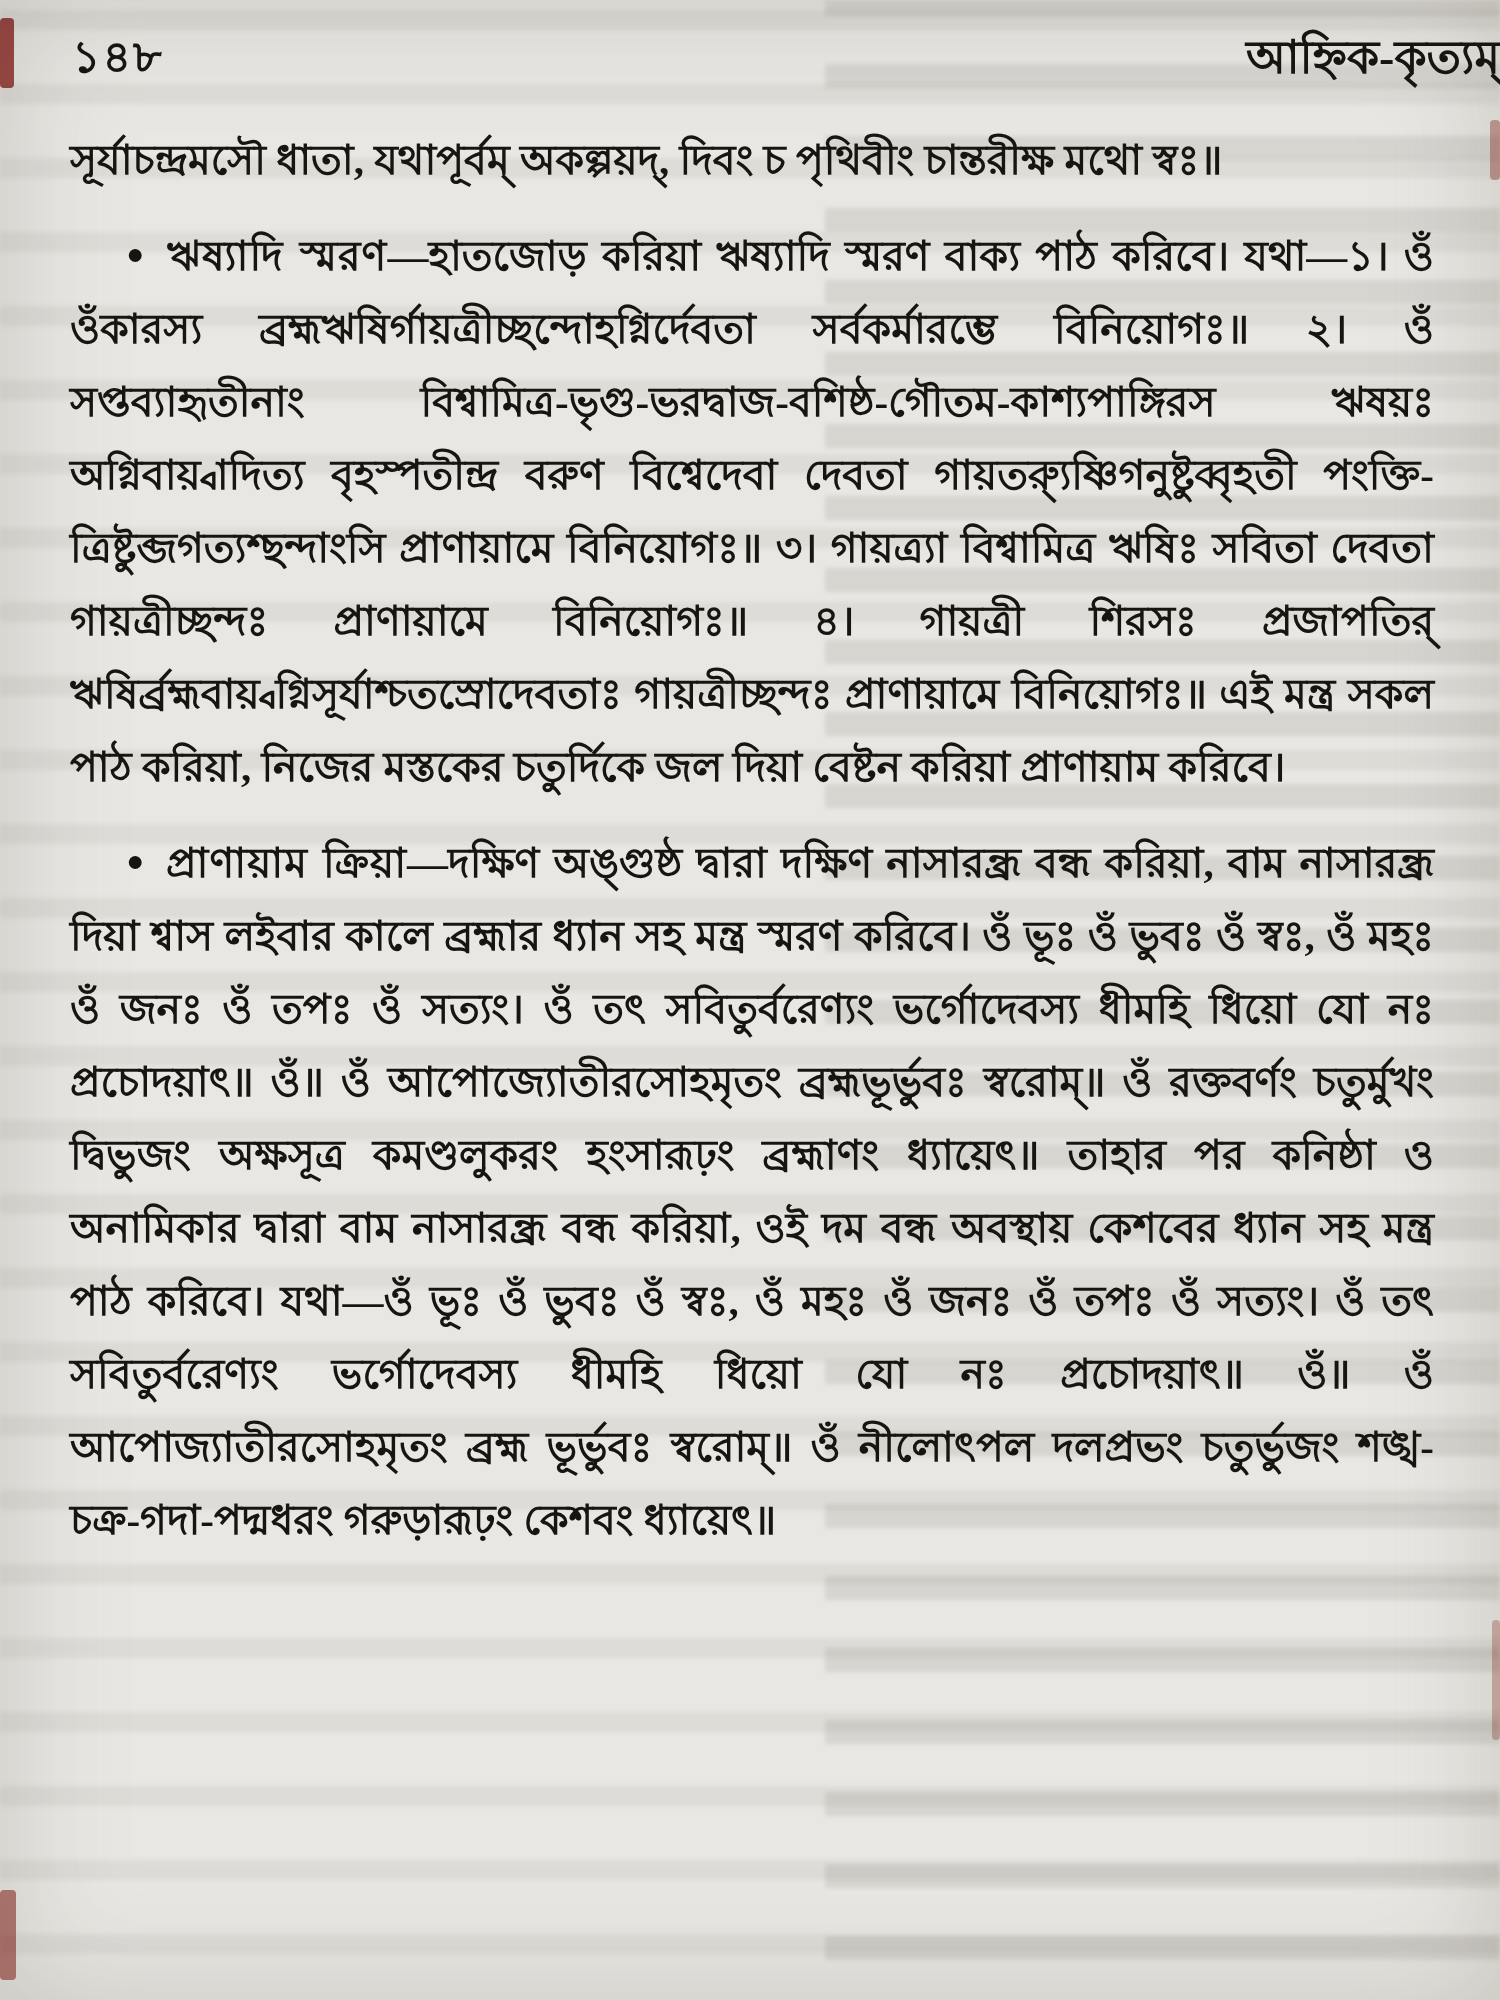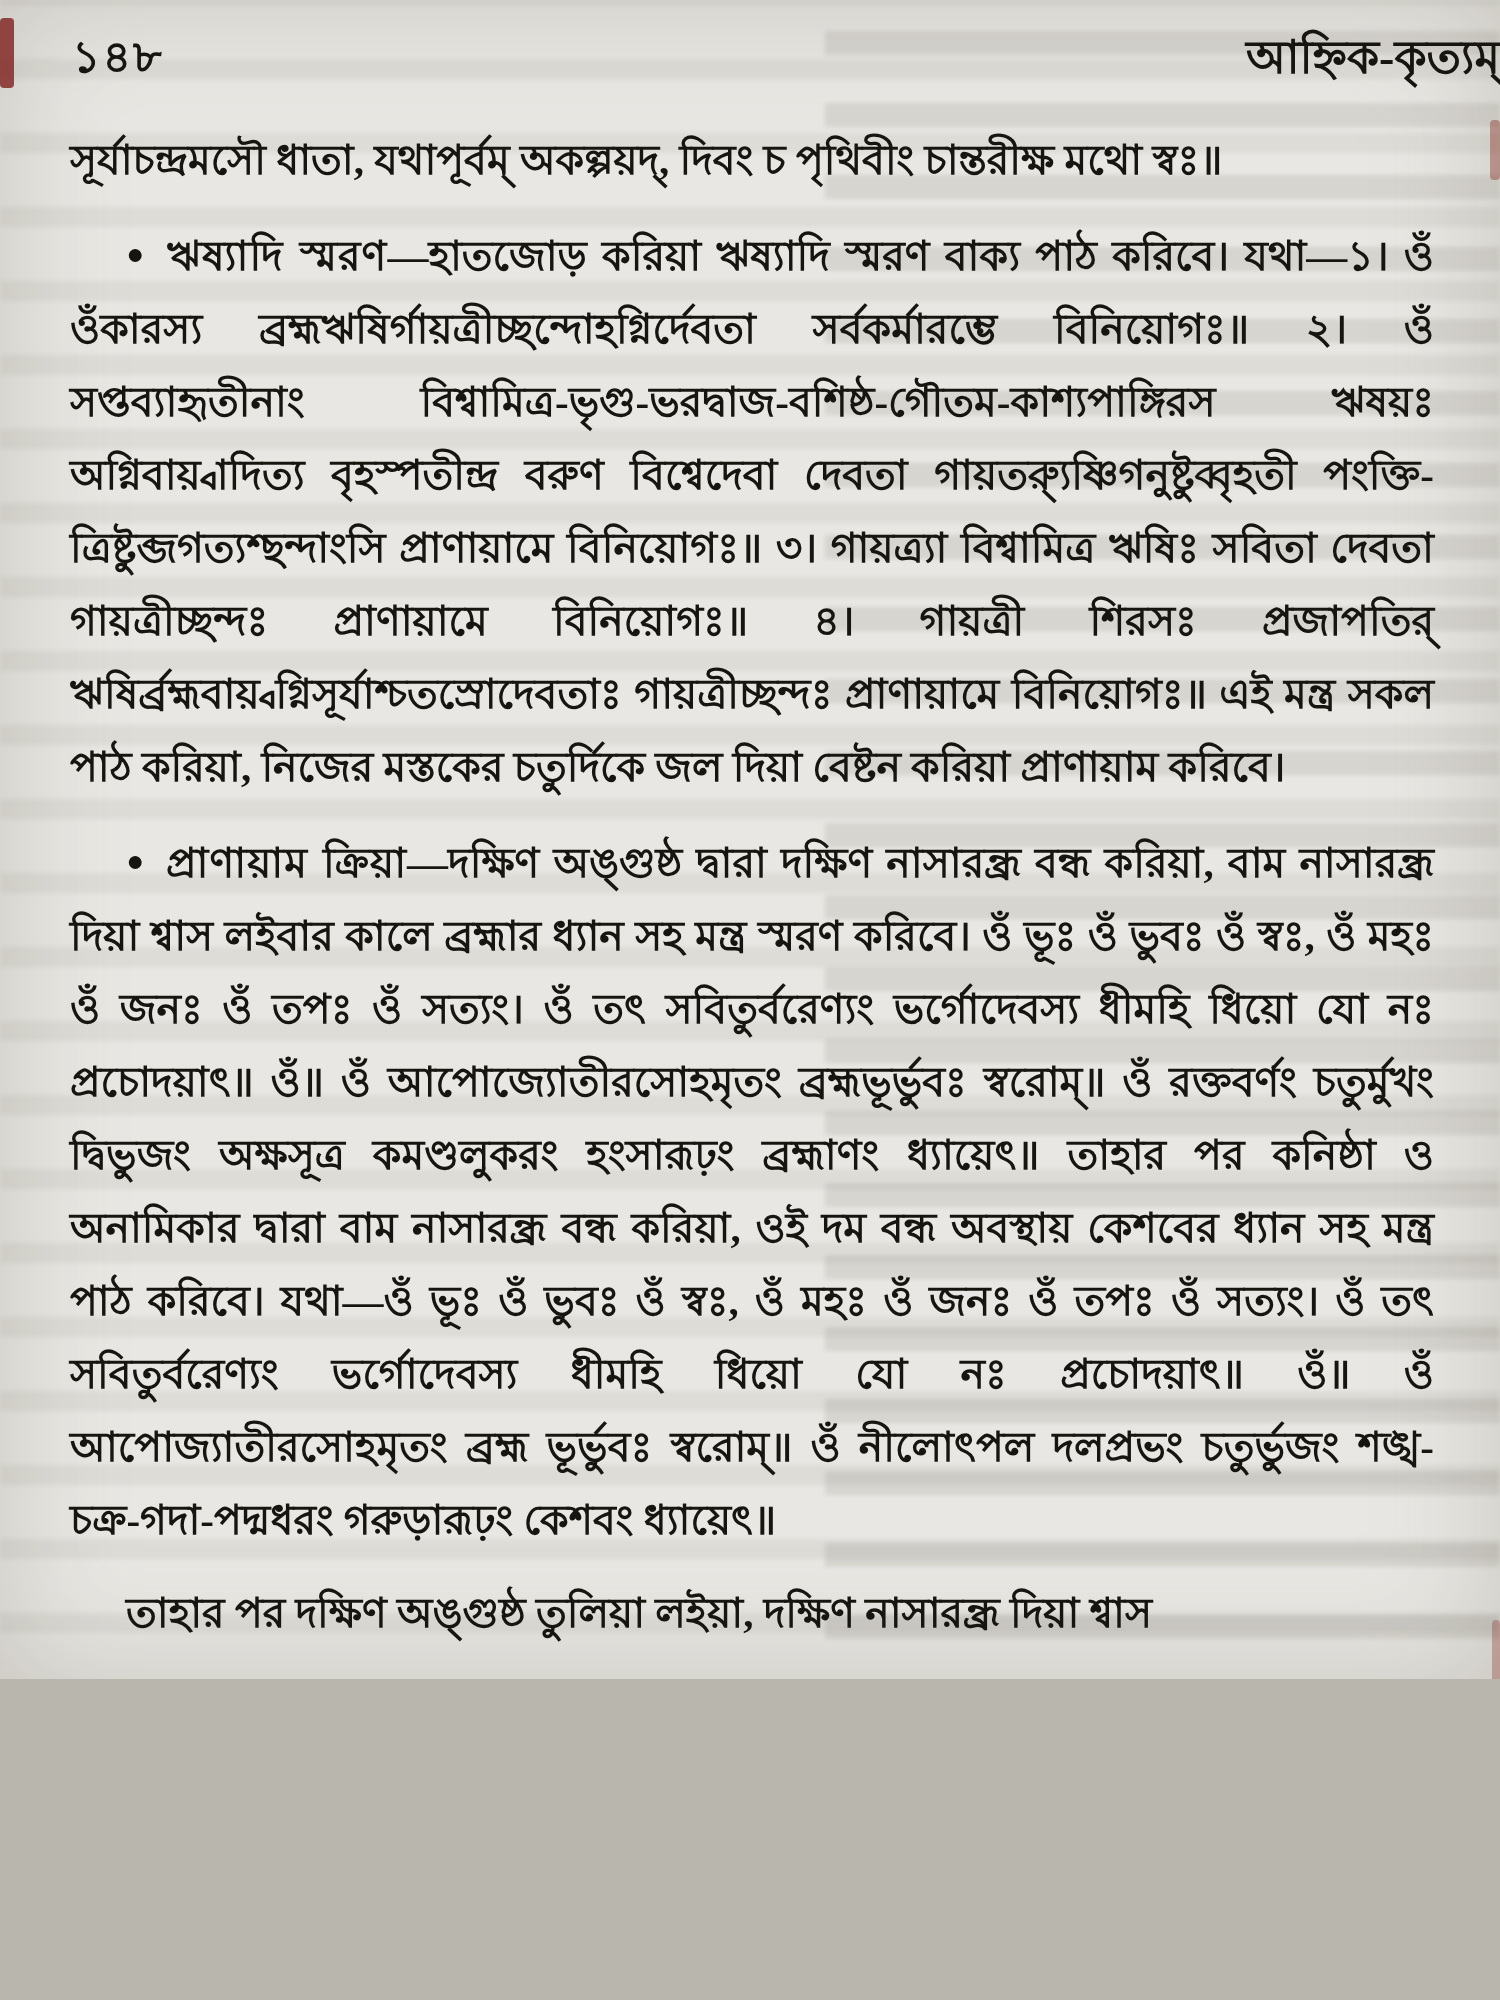--- a/index.html
+++ b/index.html
@@ -3,21 +3,21 @@
 <meta charset="utf-8">
 <style>
   html,body{margin:0;padding:0;}
   body{
     background:#b9b6ae;
     font-family:"Liberation Serif","DejaVu Serif",serif;
   }
   .page{
     position:relative;
     width:1500px;
-    height:1679px;
+    height:2000px;
     margin:0 auto;
     background:#e8e7e3;
     color:#17150f;
     overflow:hidden;
     box-shadow:inset 0 0 120px rgba(140,135,120,0.35);
   }
   
   .ghost-overlay{
     position:absolute;
     top:0;left:0;right:0;bottom:0;
@@ -103,16 +103,15 @@
   <div class="header">
     <span class="page-number">১৪৮</span>
     <span class="header-title">আহ্নিক-কৃত্যম্</span>
   </div>
 
   <div class="page-body">
 
   <p class="para"><span>সূর্যাচন্দ্রমসৌ ধাতা, যথাপূর্বম্ অকল্পয়দ্, দিবং চ পৃথিবীং চান্তরীক্ষ মথো স্বঃ॥</span></p>
       <p class="para indent gap"><span class="bullet">●</span><span class="para-heading">ঋষ্যাদি স্মরণ</span><span>—হাতজোড় করিয়া ঋষ্যাদি স্মরণ বাক্য পাঠ করিবে। যথা—১। ওঁ ওঁকারস্য ব্রহ্মঋষির্গায়ত্রীচ্ছন্দোহগ্নির্দেবতা সর্বকর্মারম্ভে বিনিয়োগঃ॥ ২। ওঁ সপ্তব্যাহৃতীনাং বিশ্বামিত্র-ভৃগু-ভরদ্বাজ-বশিষ্ঠ-গৌতম-কাশ্যপাঙ্গিরস ঋষয়ঃ অগ্নিবায়্বাদিত্য বৃহস্পতীন্দ্র বরুণ বিশ্বেদেবা দেবতা গায়ত্র্যুষ্ণিগনুষ্টুব্বৃহতী পংক্তি-ত্রিষ্টুব্জগত্যশ্ছন্দাংসি প্রাণায়ামে বিনিয়োগঃ॥ ৩। গায়ত্র্যা বিশ্বামিত্র ঋষিঃ সবিতা দেবতা গায়ত্রীচ্ছন্দঃ প্রাণায়ামে বিনিয়োগঃ॥ ৪। গায়ত্রী শিরসঃ প্রজাপতির্ ঋষির্ব্রহ্মবায়্বগ্নিসূর্যাশ্চতস্রোদেবতাঃ গায়ত্রীচ্ছন্দঃ প্রাণায়ামে বিনিয়োগঃ॥ এই মন্ত্র সকল পাঠ করিয়া, নিজের মস্তকের চতুর্দিকে জল দিয়া বেষ্টন করিয়া প্রাণায়াম করিবে।</span></p>
       <p class="para indent gap"><span class="bullet">●</span><span class="para-heading">প্রাণায়াম ক্রিয়া</span><span>—দক্ষিণ অঙ্গুষ্ঠ দ্বারা দক্ষিণ নাসারন্ধ্র বন্ধ করিয়া, বাম নাসারন্ধ্র দিয়া শ্বাস লইবার কালে ব্রহ্মার ধ্যান সহ মন্ত্র স্মরণ করিবে। ওঁ ভূঃ ওঁ ভুবঃ ওঁ স্বঃ, ওঁ মহঃ ওঁ জনঃ ওঁ তপঃ ওঁ সত্যং। ওঁ তৎ সবিতুর্বরেণ্যং ভর্গোদেবস্য ধীমহি ধিয়ো যো নঃ প্রচোদয়াৎ॥ ওঁ॥ ওঁ আপোজ্যোতীরসোহমৃতং ব্রহ্মভূর্ভুবঃ স্বরোম্॥ ওঁ রক্তবর্ণং চতুর্মুখং দ্বিভুজং অক্ষসূত্র কমণ্ডলুকরং হংসারূঢ়ং ব্রহ্মাণং ধ্যায়েৎ॥ তাহার পর কনিষ্ঠা ও অনামিকার দ্বারা বাম নাসারন্ধ্র বন্ধ করিয়া, ওই দম বন্ধ অবস্থায় কেশবের ধ্যান সহ মন্ত্র পাঠ করিবে। যথা—ওঁ ভূঃ ওঁ ভুবঃ ওঁ স্বঃ, ওঁ মহঃ ওঁ জনঃ ওঁ তপঃ ওঁ সত্যং। ওঁ তৎ সবিতুর্বরেণ্যং ভর্গোদেবস্য ধীমহি ধিয়ো যো নঃ প্রচোদয়াৎ॥ ওঁ॥ ওঁ আপোজ্যাতীরসোহমৃতং ব্রহ্ম ভূর্ভুবঃ স্বরোম্॥ ওঁ নীলোৎপল দলপ্রভং চতুর্ভুজং শঙ্খ-চক্র-গদা-পদ্মধরং গরুড়ারূঢ়ং কেশবং ধ্যায়েৎ॥</span></p>
-      <p class="para indent gap"><span>তাহার পর দক্ষিণ অঙ্গুষ্ঠ তুলিয়া লইয়া, দক্ষিণ নাসারন্ধ্র দিয়া শ্বাস</span></p>
     </div>
 
 </div>
 
 </body></html>

